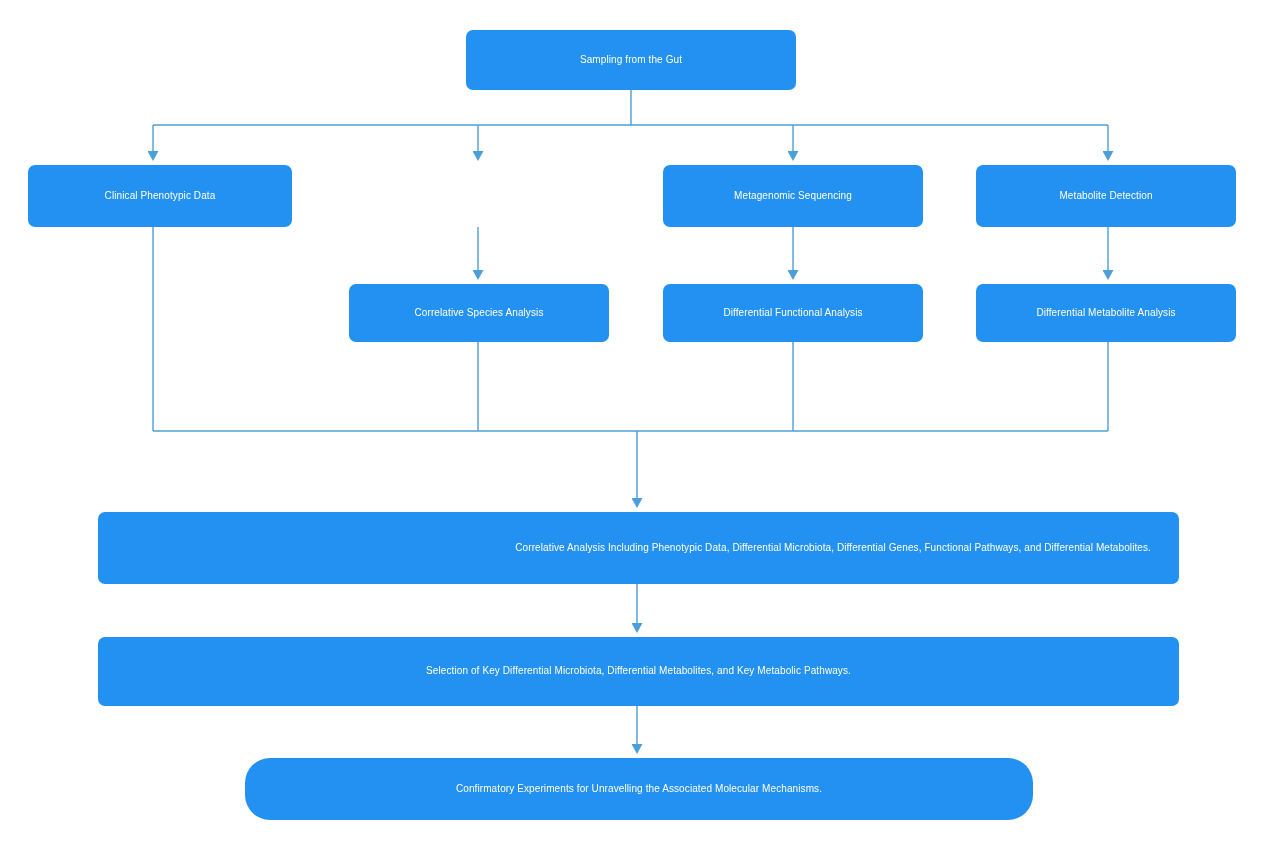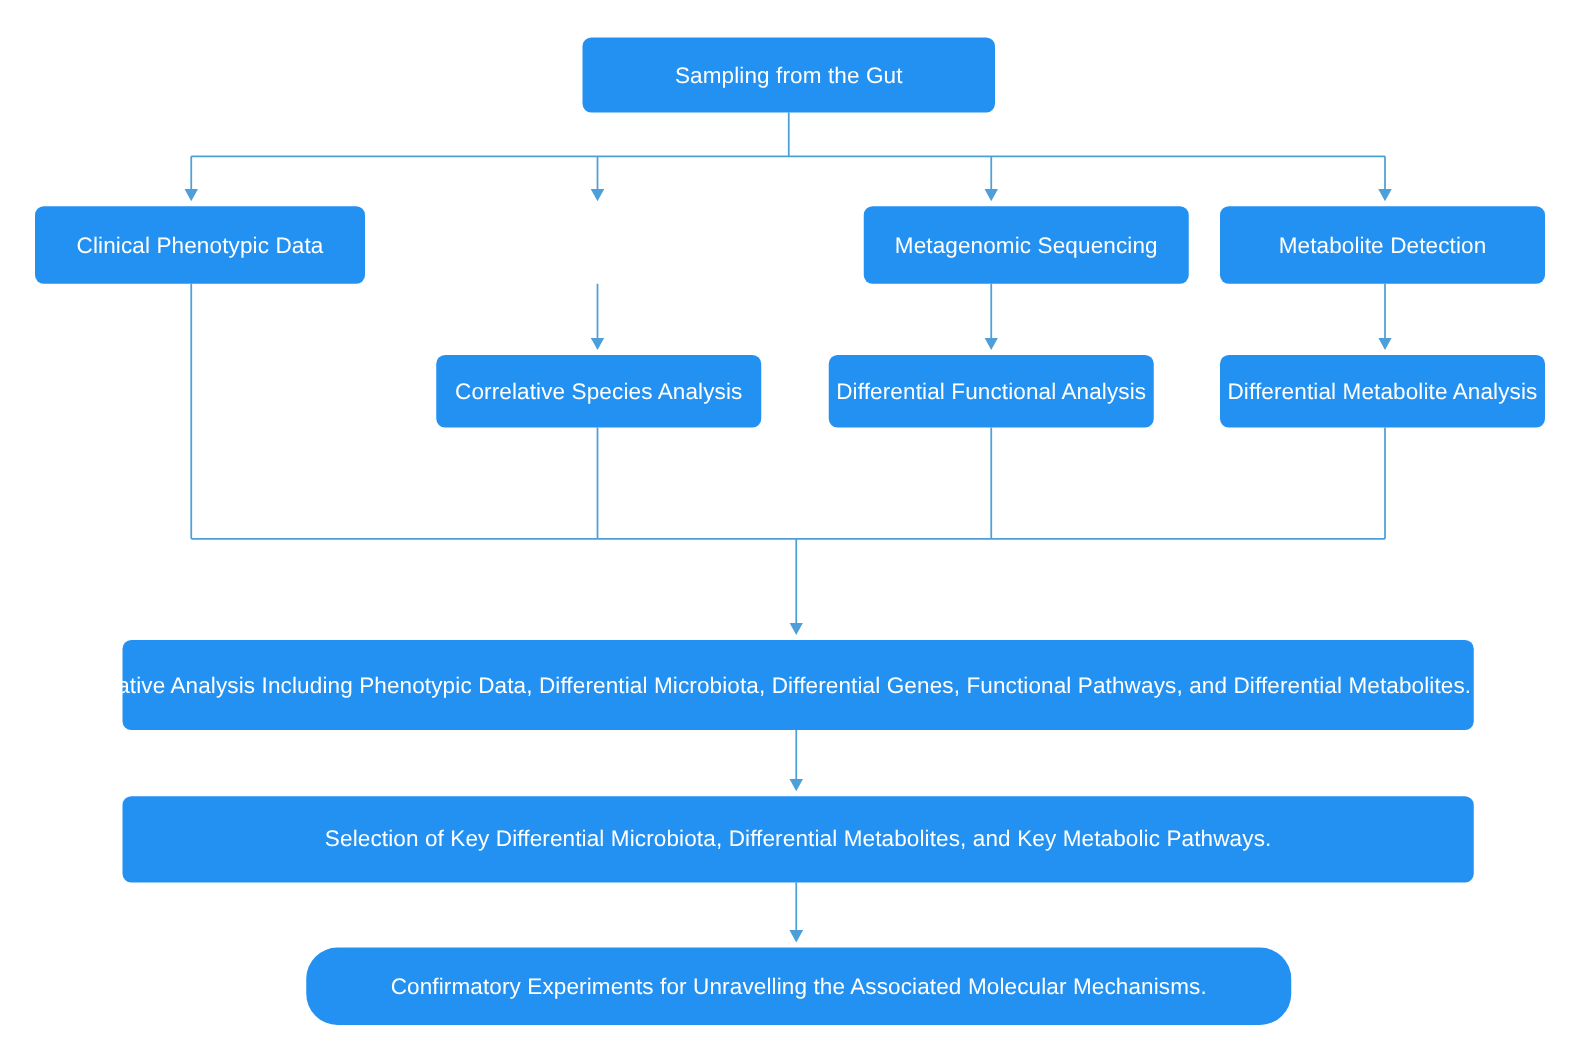--- a/index.html
+++ b/index.html
@@ -25,24 +25,24 @@
   }
   .node {
     position: absolute;
     box-sizing: border-box;
     background: #2391f2;
     border-radius: 7px;
     display: flex;
     align-items: center;
     justify-content: center;
     color: #ffffff;
-    font-size: 18px;
+    font-size: 10px;
     line-height: 1.25;
     text-align: center;
-    padding: 4px 2px;
+    padding: 4px 28px;
     letter-spacing: 0.1px;
     z-index: 2;
   }
   .node-label {
     display: block;
     white-space: nowrap;
   }
 </style>
 </head>
 <body>
@@ -86,21 +86,21 @@
 
   <div class="node" style="left:466px; top:30px; width:330px; height:60px;">
     <span class="node-label">Sampling from the Gut</span>
   </div>
 
   <div class="node" style="left:28px; top:165px; width:264px; height:62px;">
     <span class="node-label">Clinical Phenotypic Data</span>
   </div>
 
 
-  <div class="node" style="left:663px; top:165px; width:260px; height:62px;margin-left:28px;">
+  <div class="node" style="left:663px; top:165px; width:260px; height:62px;">
     <span class="node-label">Metagenomic Sequencing</span>
   </div>
 
   <div class="node" style="left:976px; top:165px; width:260px; height:62px;">
     <span class="node-label">Metabolite Detection</span>
   </div>
 
   <div class="node" style="left:349px; top:284px; width:260px; height:58px;">
     <span class="node-label">Correlative Species Analysis</span>
   </div>

